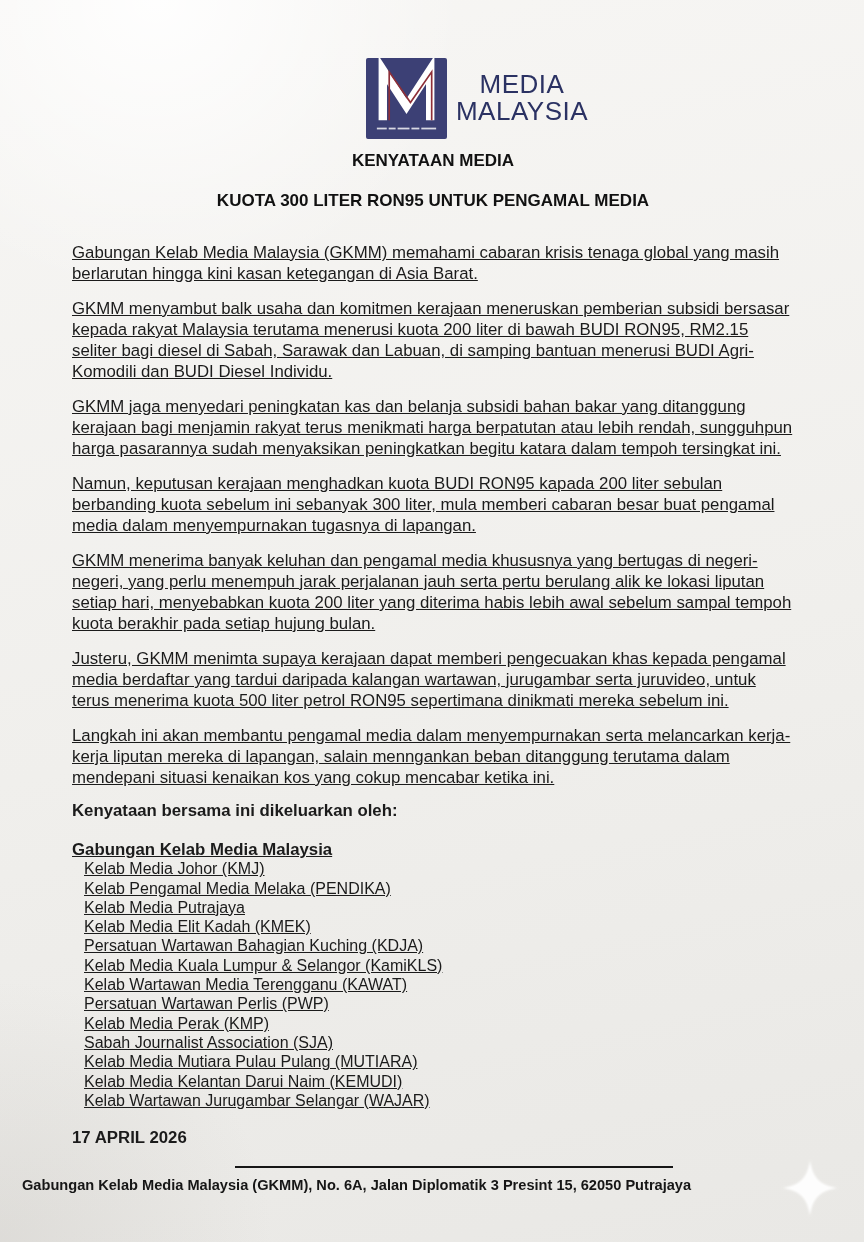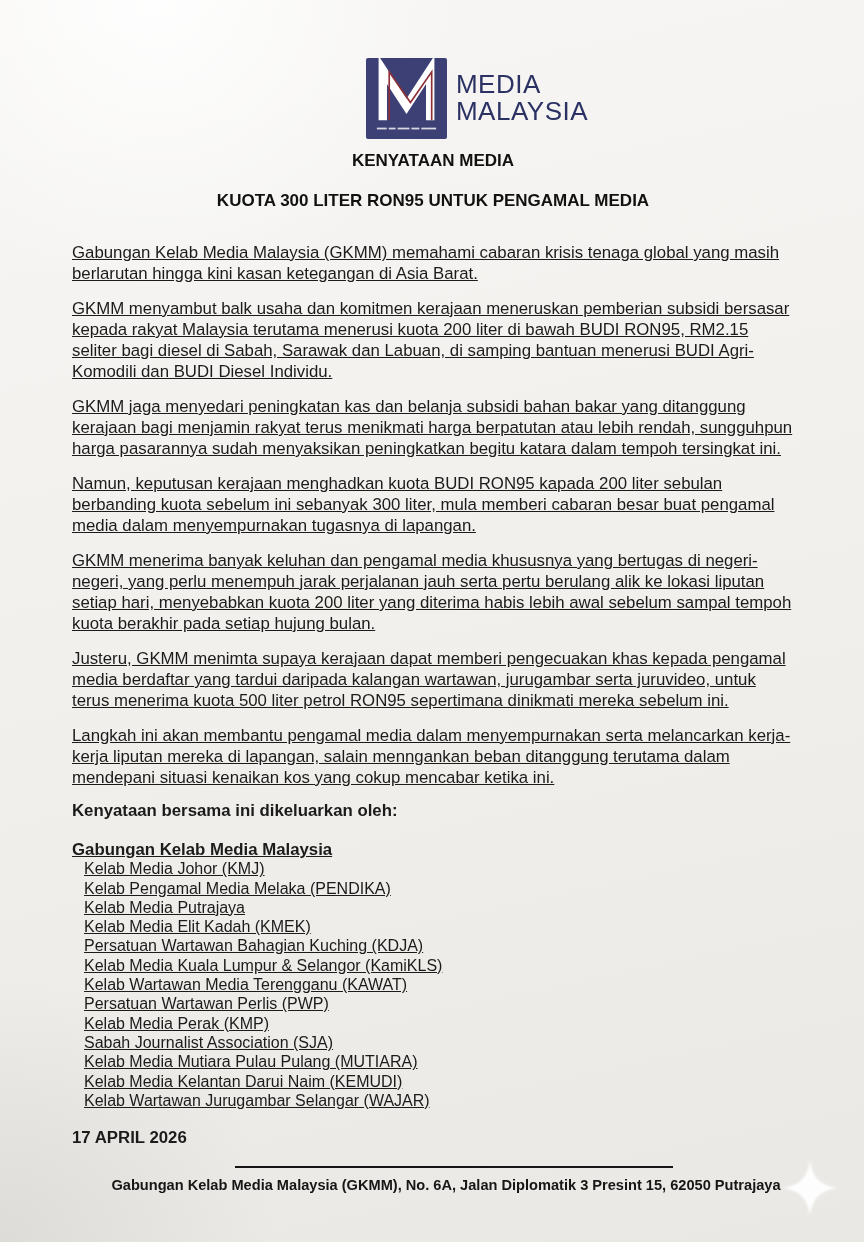--- a/index.html
+++ b/index.html
@@ -17,21 +17,21 @@
       linear-gradient(168deg, #f7f6f4 0%, #f0efec 55%, #e9e8e5 100%);
   }
   .content {
     position: relative;
     padding: 57px 70px 0 72px;
     width: 722px;
   }
   
   .logo-row {
     display: flex; justify-content: center; align-items: center;
-    gap: 9px; height: 82px; transform: translateX(44px);
+    gap: 9px; height: 82px; transform: translateX(44px); text-align: center;
   }
   .logo-square { width: 81px; height: 81px; display: block; }
   .logo-name {
     color: #2b3263; font-size: 26px; line-height: 27px;
     letter-spacing: 0.5px; font-weight: 500;
   }
   
   .kicker {
     margin-top: 13px; text-align: center;
     font-weight: 700; font-size: 17px; line-height: 17px; color: #111;
@@ -49,21 +49,21 @@
   .issued-heading {
     margin-top: 6px;
     font-weight: 700; font-size: 16.8px; line-height: 17px;
   }
   .issuer-block { margin-top: 21px; font-size: 16.8px; line-height: 19.3px; text-decoration: underline; }
   .issuer-org { font-weight: 700; }
   .member-list { margin: 0; padding: 0; list-style: none; }
   .member-list li { font-size: 16px; line-height: 19.3px; margin-left: 12px; }
   .doc-date { margin-top: 19px; font-weight: 700; font-size: 16.8px; line-height: 17px; }
   
-  .footer { position: absolute; left: 16px; right: 0; top: 1166px; text-align: center; }
+  .footer { position: absolute; left: 16px; right: 0; top: 1166px; }
   .footer-rule {
     width: 438px; height: 0; border: none; border-top: 2px solid #161616;
     margin: 0 auto; transform: translateX(14px);
   }
   .footer-address {
     margin-top: 9px; font-weight: 700; font-size: 14.6px; color: #161616;
     transform: translateX(6px);
   }
   .sparkle {
     position: absolute; right: 26px; bottom: 26px; width: 56px; height: 56px;

